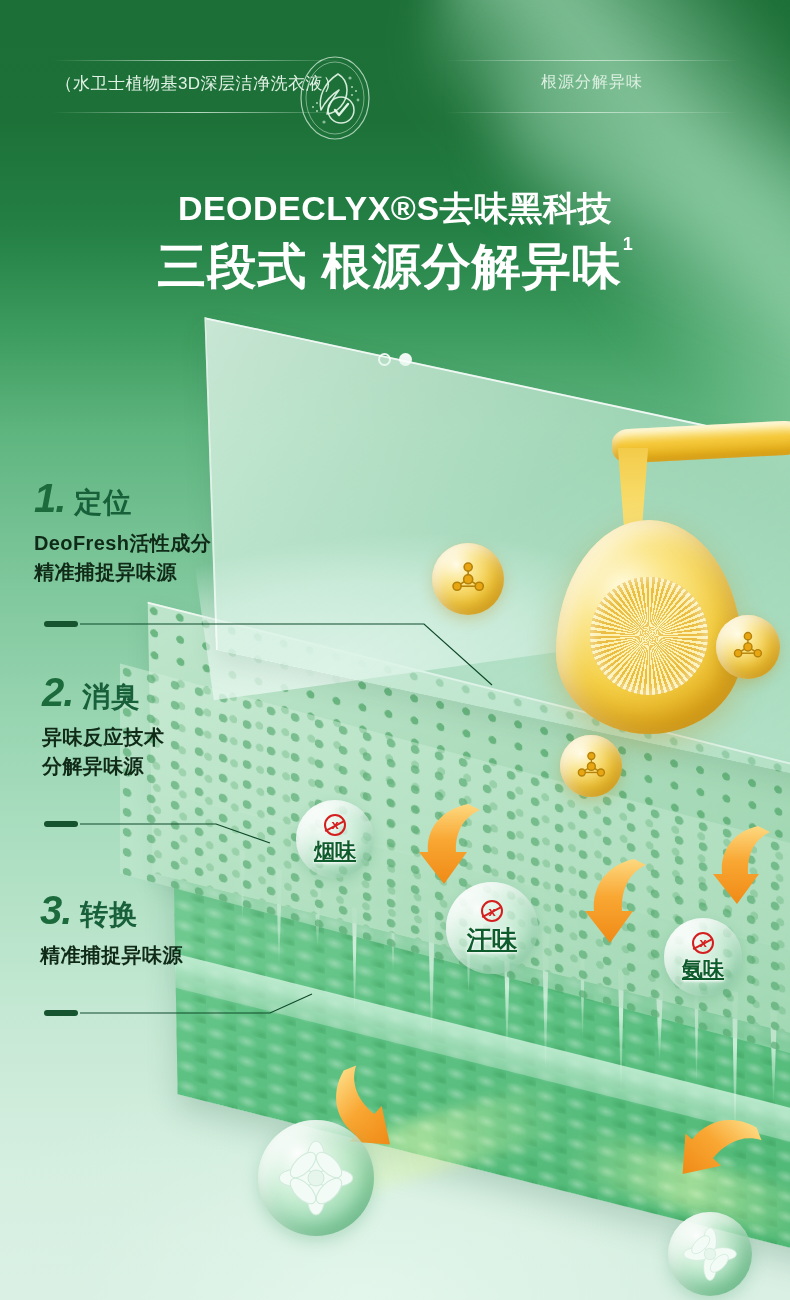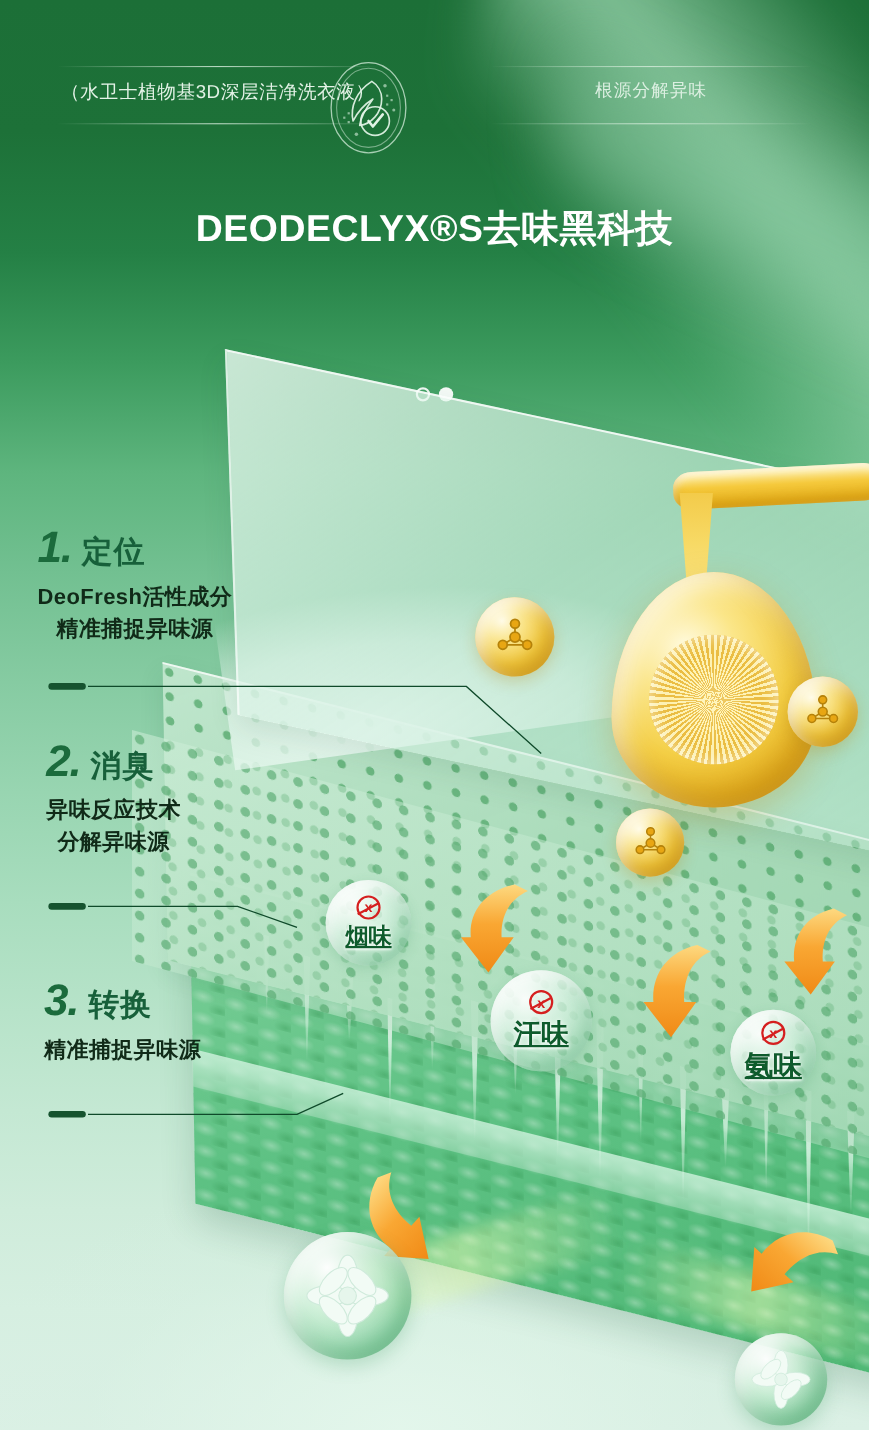--- a/index.html
+++ b/index.html
@@ -227,21 +227,21 @@
   .step-head{ white-space:nowrap; line-height:1; }
   .step-num{
     color:#1b6b3c; font-size:40px; font-weight:bold; font-style:italic;
     letter-spacing:-1px;
   }
   .step-title{
     color:#17603a; font-size:28px; font-weight:bold; margin-left:9px; letter-spacing:1px;
   }
   .step-desc{
     margin-top:11px; color:#102a18; font-size:20px; font-weight:bold;
-    line-height:1.45; letter-spacing:.4px; white-space:nowrap;text-align:center;
+    line-height:1.45; letter-spacing:.4px; white-space:nowrap;
   }
 
   
   .leader{ position:absolute; }
   .leader .dash{
     position:absolute; left:0; top:0; width:34px; height:6px;
     background:#16532f; border-radius:3px;
   }
   .leader svg{ position:absolute; left:30px; top:0; overflow:visible; }
 </style>
@@ -281,20 +281,21 @@
           <circle cx="56" cy="26" r="1.6"></circle>
             <circle cx="30" cy="70" r="1.6"></circle>
             <circle cx="64" cy="48" r="1.4"></circle>
         </g>
       </svg>
     </div>
   </div>
 
   <div class="title-wrap">
     <div class="title-en">DEODECLYX®S去味黑科技</div>
+    <div class="title-cn"><span>三段式 根源分解异味</span><span class="sup">1</span></div>
   </div>
 
   <div class="dots">
     <span class="dot hollow"></span>
     <span class="dot solid"></span>
   </div>
 
   <div class="illus">
 
     <div class="slab-bottom"></div>
@@ -466,21 +467,21 @@
     <div class="odor" style="left:296px; top:800px; width:78px; height:78px;">
       <div class="noicon">x</div>
       <div class="olabel" style="font-size:21px;">烟味</div>
     </div>
     <div class="odor" style="left:446px; top:882px; width:92px; height:92px;">
       <div class="noicon">x</div>
       <div class="olabel" style="font-size:25px;">汗味</div>
     </div>
     <div class="odor" style="left:664px; top:918px; width:78px; height:78px;">
       <div class="noicon">x</div>
-      <div class="olabel" style="font-size:26px;">氨味</div>
+      <div class="olabel" style="font-size:21px;">氨味</div>
     </div>
   </div>
 
   <div class="leader" style="left:44px; top:621px;">
     <div class="dash"></div>
     <svg width="420" height="120">
         <path d="M6 3 L350 3 L418 64" fill="none" stroke="#0f4a2a" stroke-width="1.2"></path>
       </svg>
   </div>
   <div class="leader" style="left:44px; top:821px;">

